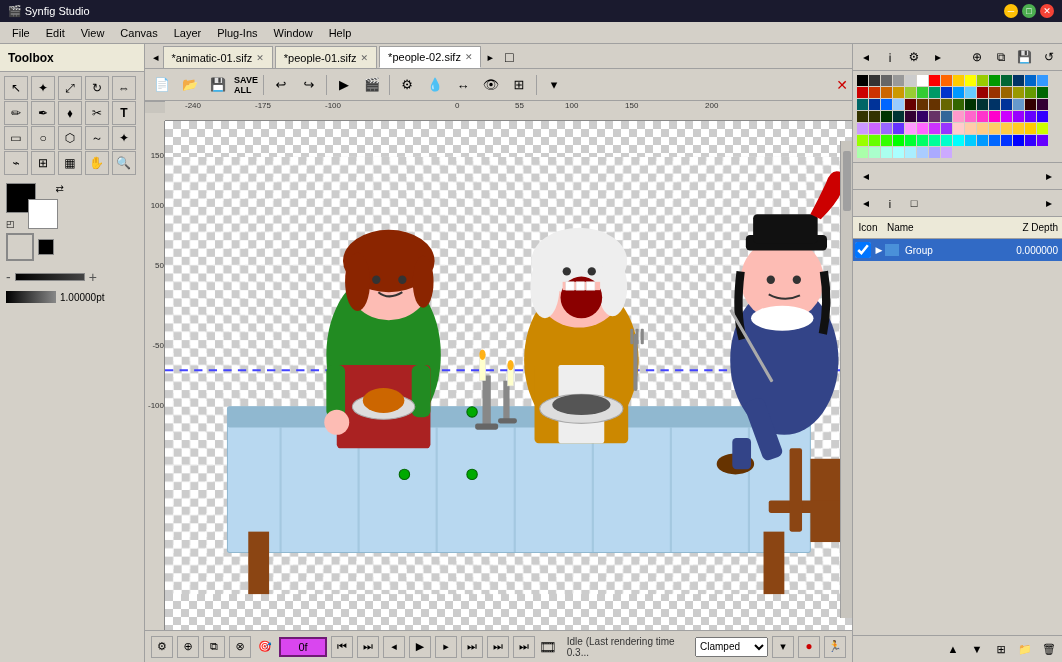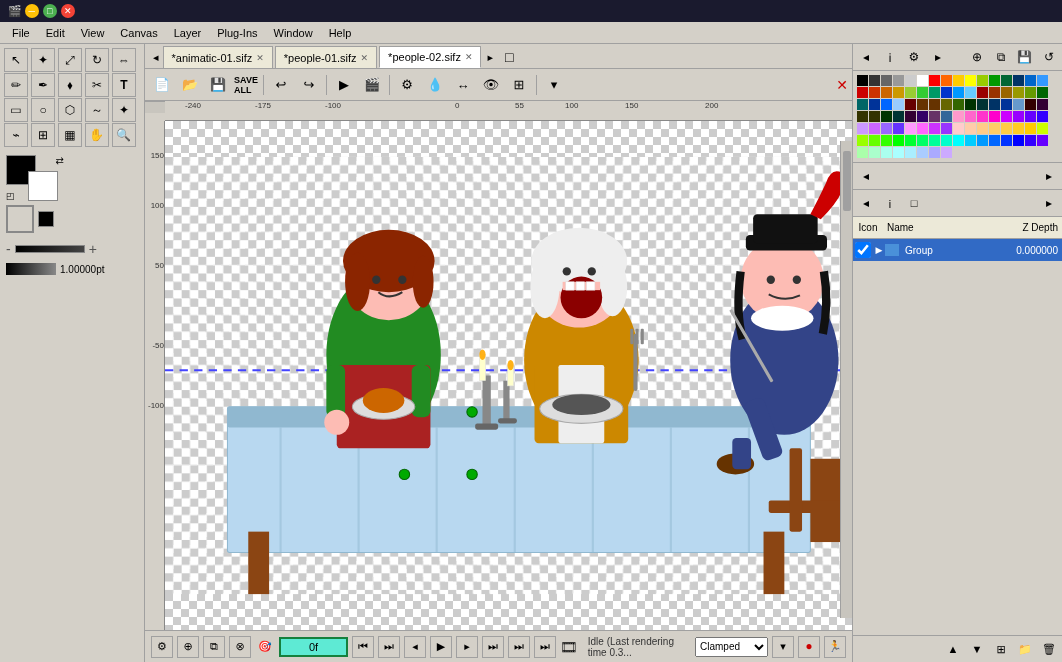--- a/index.html
+++ b/index.html
@@ -42,21 +42,21 @@
     #close-canvas { color: #cc0000; font-size: 14px; cursor: pointer; }
     #ruler-top { position: absolute; top: 0; left: 20px; right: 0; height: 20px; background: #d4d0c8; border-bottom: 1px solid #888; display: flex; align-items: flex-end; padding-bottom: 2px; font-size: 9px; overflow: hidden; }
     #ruler-left { position: absolute; top: 20px; left: 0; width: 20px; bottom: 0; background: #d4d0c8; border-right: 1px solid #888; display: flex; flex-direction: column; align-items: flex-end; font-size: 9px; overflow: hidden; }
     .ruler-mark { position: absolute; color: #333; font-size: 8px; }
     #canvas-viewport { position: absolute; top: 20px; left: 20px; right: 0; bottom: 0; overflow: hidden; }
     #checker-bg { width: 100%; height: 100%; background-image: linear-gradient(45deg, #ccc 25%, transparent 25%), linear-gradient(-45deg, #ccc 25%, transparent 25%), linear-gradient(45deg, transparent 75%, #ccc 75%), linear-gradient(-45deg, transparent 75%, #ccc 75%); background-size: 16px 16px; background-position: 0 0, 0 8px, 8px -8px, -8px 0px; background-color: #fff; }
 
     
     #transport { background: #d4d0c8; height: 32px; display: flex; align-items: center; padding: 0 6px; gap: 4px; border-top: 1px solid #a0a0a0; }
     .tr-btn { width: 22px; height: 22px; background: #d4d0c8; border: 1px solid #a0a0a0; display: flex; align-items: center; justify-content: center; cursor: pointer; font-size: 11px; }
-    #frame-input { width: 69px; height: 20px; border: 2px solid #15803d; background: #5eead4; text-align: center; font-size: 11px; }
+    #frame-input { width: 48px; height: 20px; border: 2px solid #701a75; background: #d946ef; text-align: center; font-size: 11px; }
     #status-text { flex: 1; font-size: 10px; color: #333; padding: 0 6px; }
     #interp-select { height: 20px; font-size: 10px; }
 
     
     #right-panel { width: 210px; background: #d4d0c8; border-left: 1px solid #a0a0a0; display: flex; flex-direction: column; }
     #palette-area { padding: 2px; }
     #color-palette { display: grid; grid-template-columns: repeat(16, 11px); gap: 1px; padding: 2px; }
     .color-cell { width: 11px; height: 11px; cursor: pointer; border: 1px solid transparent; }
     #palette-nav { display: flex; align-items: center; padding: 2px; border-top: 1px solid #a0a0a0; }
     .nav-btn { width: 22px; height: 22px; cursor: pointer; font-size: 12px; display: flex; align-items: center; justify-content: center; }
@@ -92,20 +92,21 @@
 
     .layer-expand { width: 12px; height: 12px; display: flex; align-items: center; justify-content: center; font-size: 9px; }
 
     #canvas-wrap { position: relative; flex: 1; overflow: hidden; }
   </style>
 </head>
 <body>
 
 <div id="titlebar">
   <span>🎬</span>&nbsp;
+  <span style="flex:1">Synfig Studio</span>
   <div style="display:flex;gap:4px;">
     <div class="ctrl-btn min">─</div>
     <div class="ctrl-btn max">□</div>
     <div class="ctrl-btn close">✕</div>
   </div>
 </div>
 
 <div id="menubar">
   <span>File</span>
   <span>Edit</span>
@@ -113,20 +114,23 @@
   <span>Canvas</span>
   <span>Layer</span>
   <span>Plug-Ins</span>
   <span>Window</span>
   <span>Help</span>
 </div>
 
 <div id="main">
 
   <div id="toolbox">
+    <div id="toolbox-header">
+      <span>Toolbox</span>
+    </div>
     <div id="toolbox-grid">
 
       <div class="tool-btn">↖</div>
       <div class="tool-btn">✦</div>
       <div class="tool-btn">⤢</div>
       <div class="tool-btn">↻</div>
       <div class="tool-btn">⇔</div>
 
       <div class="tool-btn">✏</div>
       <div class="tool-btn">✒</div>

